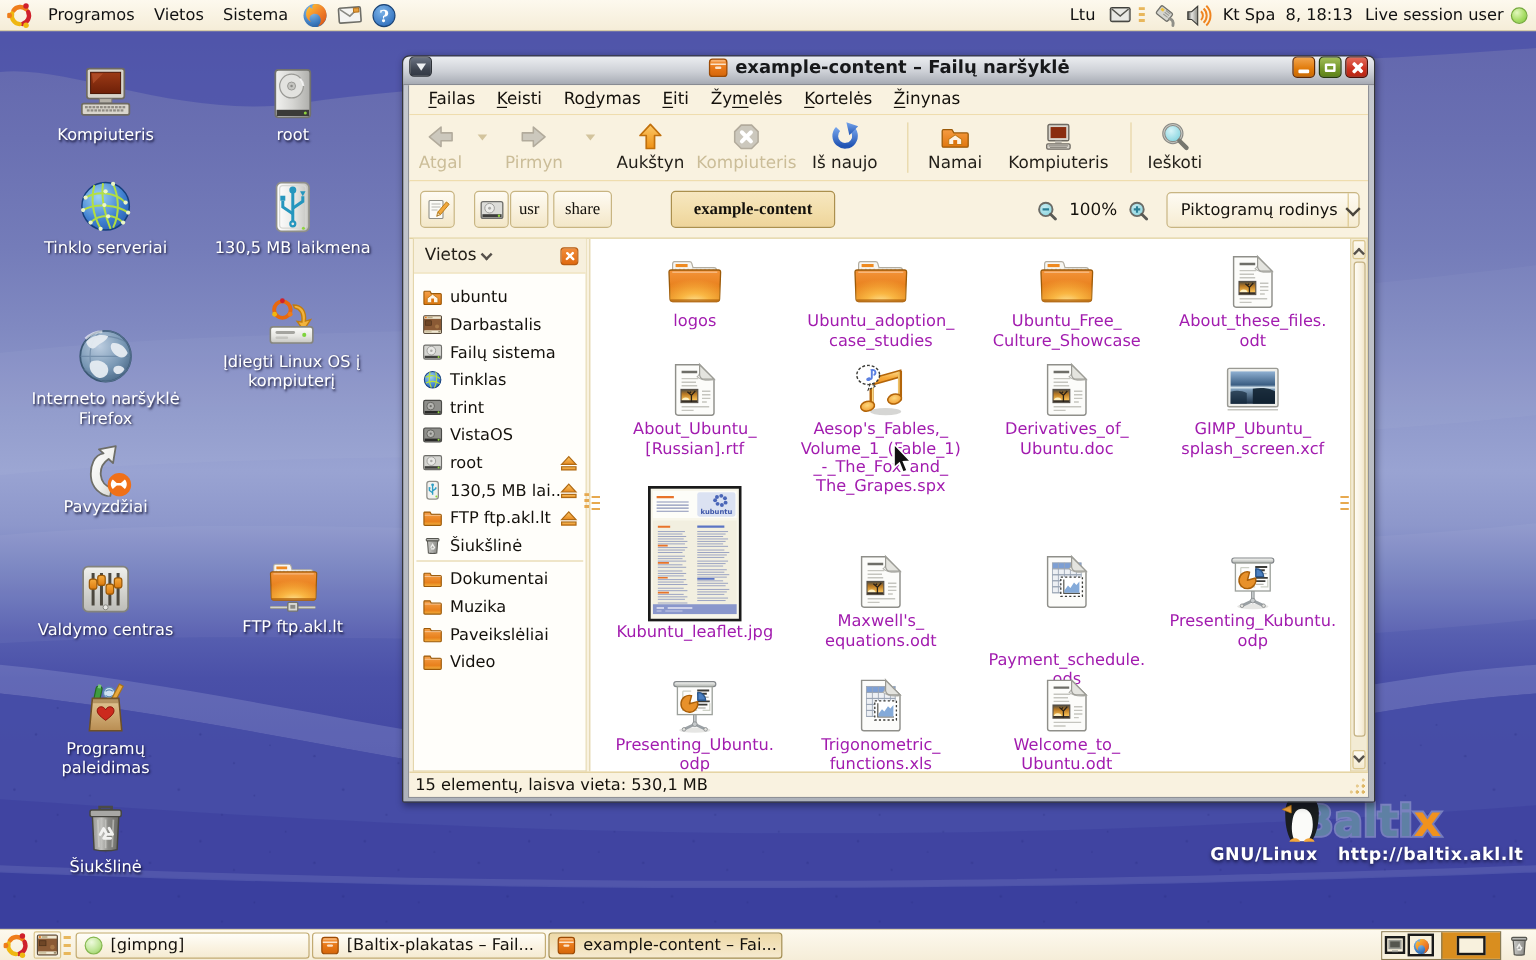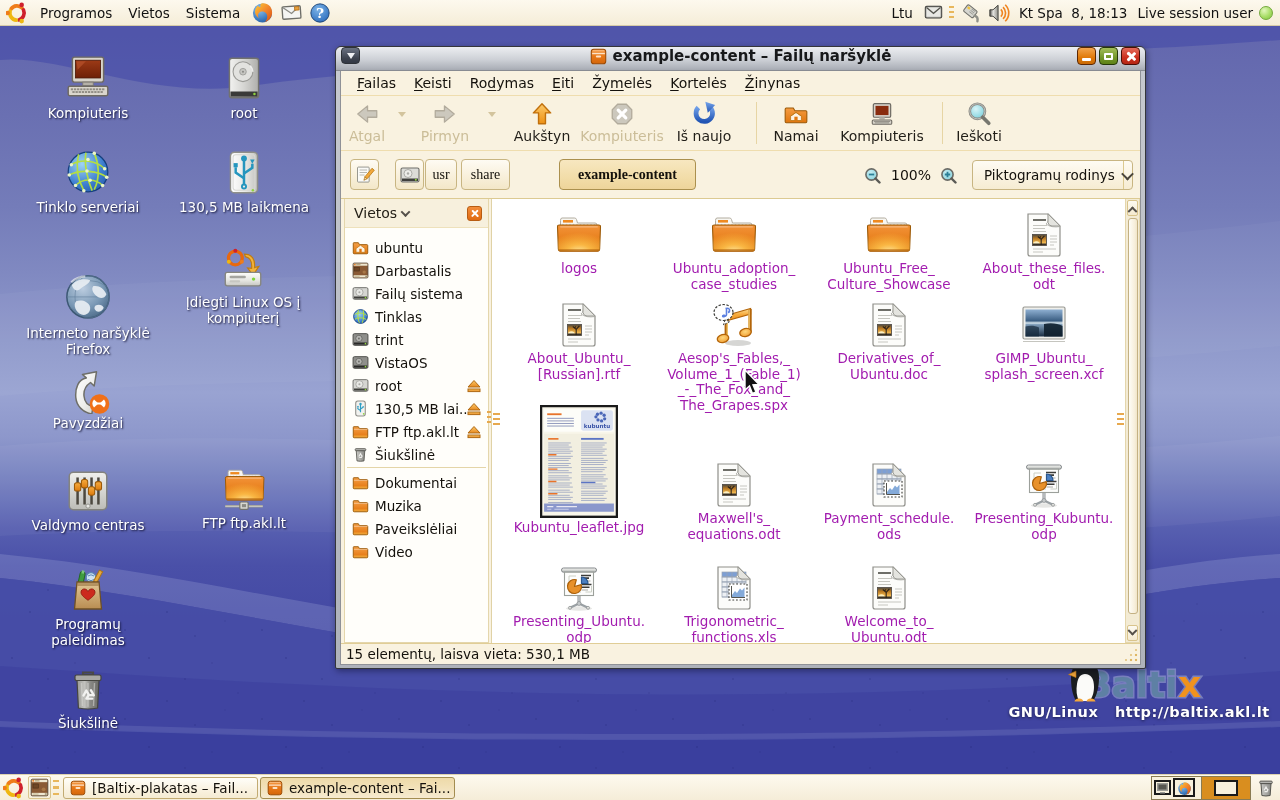--- a/index.html
+++ b/index.html
@@ -1482,21 +1482,21 @@
     <path d="M12.5,33.5 h14" stroke="#3a3228" stroke-width="1.8"></path>
     <path d="M21.18,34.5 V28.45 M21.18,28.45 L17.82,25.48 M21.18,28.45 L24.4,24.82 M19.5,26.8 L20.9,25.48" stroke="#2a2218" stroke-width="1.1" fill="none"></path>
   </g>
   <rect x="12.5" y="23.5" width="14" height="11" fill="none" stroke="#55504a" stroke-width=".9"></rect>
   <path d="M30,25 h7 M30,28 h7 M30,31 h7 M30,34 h4" stroke="#c5c5bf" stroke-width="1.2"></path>
   <path d="M13,38 h23 M13,41 h10" stroke="#c5c5bf" stroke-width="1.2"></path>
                   </svg>
                 </span>
                 <span class="flabel">Maxwell's_<br>equations.odt</span>
               </div>
-              <div class="fitem" style="left: 320px; top: 262px;">
+              <div class="fitem" style="left: 320px; top: 262px; gap: 32px;">
                 <span class="fic" style="height:48px">
                   <svg class="svgi" width="48" height="48" viewBox="0 0 48 48">
   <path d="M8,3 H28 L40,15 V43 q0,2 -2,2 H10 q-2,0 -2,-2 Z" fill="#fcfcfa" stroke="#8f8f8a" stroke-width="1.2"></path>
   <g stroke="#9aa5b4" stroke-width=".7">
     <rect x="12" y="8" width="24" height="5" fill="#7d9fd4"></rect>
     <rect x="12" y="13" width="24" height="5" fill="#edf0f4"></rect>
                       <rect x="12" y="18" width="24" height="5" fill="#edf0f4"></rect>
                       <rect x="12" y="23" width="24" height="5" fill="#edf0f4"></rect>
                       <rect x="12" y="28" width="24" height="5" fill="#edf0f4"></rect>
     <path d="M17,8 V33"></path>
@@ -1697,20 +1697,35 @@
   <circle cx="11.5" cy="9.5" r="1.6" fill="#a87848"></circle>
           </svg>
         </span>
       </span>
   <span class="task-grip"></span>
   <span id="taskbar-windows" style="display:flex;align-items:center">
         <span class="task">
           <span class="tico">
             <svg class="svgi" width="16" height="16" viewBox="0 0 16 16">
   <defs>
+                <radialGradient id="g49" cx=".38" cy=".3" r=".85">
+                  <stop offset="0" stop-color="#eefadd"></stop>
+                  <stop offset=".55" stop-color="#c2e79b"></stop>
+                  <stop offset="1" stop-color="#96cf5e"></stop>
+                </radialGradient>
+              </defs>
+  <circle cx="8" cy="8" r="7" fill="url(#g49)" stroke="#84b64e" stroke-width="1"></circle>
+            </svg>
+          </span>
+          <span>[gimpng]</span>
+        </span>
+        <span class="task">
+          <span class="tico">
+            <svg class="svgi" width="16" height="16" viewBox="0 0 16 16">
+  <defs>
                 <linearGradient id="g50" x1="0" y1="0" x2="0" y2="1">
                   <stop offset="0" stop-color="#f59c4a"></stop>
                   <stop offset=".5" stop-color="#e87818"></stop>
                   <stop offset="1" stop-color="#d4660a"></stop>
                 </linearGradient>
               </defs>
   <rect x="1.2" y="1.2" width="13.6" height="13.6" rx="2.4" fill="url(#g50)" stroke="#9c4a04" stroke-width="1"></rect>
   <path d="M2,5.2 h12" stroke="#fbe2c8" stroke-width="1.3"></path>
   <rect x="5.5" y="7" width="5" height="2" rx="1" fill="#fbe2c8"></rect>
   <path d="M2.5,2.6 h11" stroke="#ffd8ae" stroke-width=".8" opacity=".7"></path>

